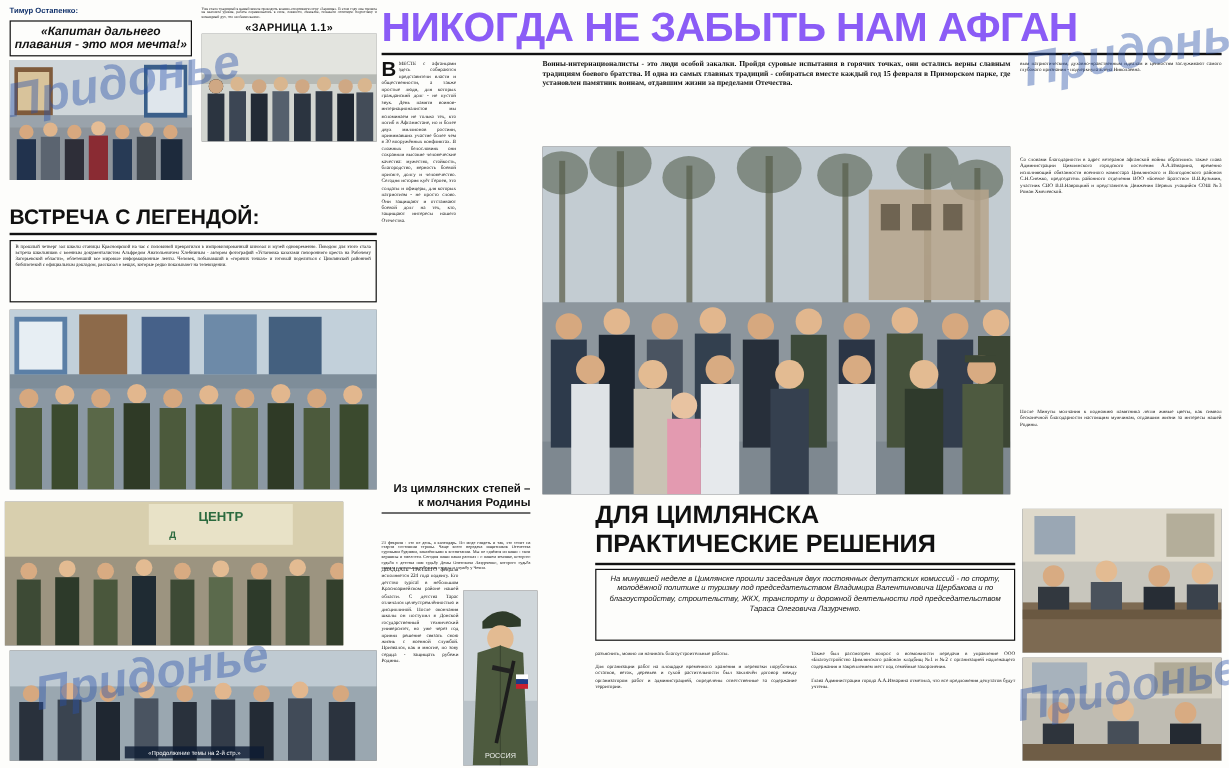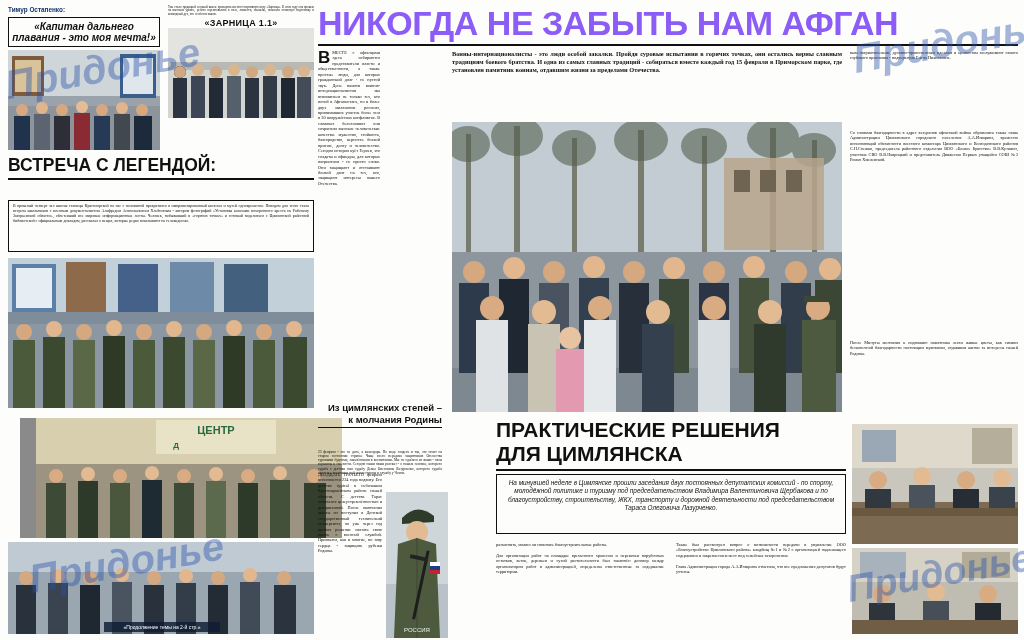--- a/index.html
+++ b/index.html
@@ -34,29 +34,29 @@
   .zarnitsa-title{margin-top:2px;text-align:center;font-family:"Liberation Sans",sans-serif;
     font-weight:bold;font-size:9px;letter-spacing:0.3px;}
 
   
   .photo{position:absolute;overflow:hidden;background:#8a8a8a;}
 
   
   #photo-students{left:8px;top:50px;width:152px;height:100px;}
   #photo-award{left:168px;top:28px;width:146px;height:90px;}
   #photo-cadets{left:8px;top:258px;width:306px;height:150px;}
-  #photo-hall{left:20px;top:418px;width:306px;height:120px;padding-left:16px;}
+  #photo-hall{left:4px;top:418px;width:282px;height:120px;}
   #photo-choir{left:8px;top:542px;width:306px;height:92px;}
   #photo-main{left:452px;top:122px;width:390px;height:290px;}
   #photo-soldier{left:386px;top:492px;width:62px;height:146px;}
   #photo-meeting{left:852px;top:424px;width:166px;height:120px;}
   #photo-meeting2{left:852px;top:548px;width:166px;height:86px;}
 
   
-  .hl-box{position:absolute;}
+  .hl-box{position:absolute;margin-top:16px;}
   .hl1{left:8px;top:155px;width:306px;}
   .hl1 .l1{font-family:"Liberation Sans",sans-serif;font-weight:bold;font-size:17.5px;line-height:20px;color:#111;}
   .hl1 .l2{font-family:"Liberation Sans",sans-serif;font-weight:bold;font-style:italic;font-size:17.5px;line-height:20px;color:#111;}
   .hl1 .rule{margin-top:3px;border-top:2px solid #111;}
 
   .lead-box{position:absolute;left:8px;top:200px;width:306px;height:52px;border:1px solid #111;
     box-sizing:border-box;padding:3px 4px;font-size:4px;line-height:1.22;text-align:justify;}
 
   .hl2{position:absolute;left:318px;top:402px;width:124px;}
   .hl2 .t{font-family:"Liberation Sans",sans-serif;font-weight:bold;font-size:9.5px;line-height:11.5px;text-align:right;color:#111;}
@@ -385,22 +385,22 @@
       <rect x="24" y="64" width="18" height="4" fill="#222" transform="rotate(12 33 66)"></rect>
 
       <rect x="44" y="70" width="10" height="4" fill="#ffffff"></rect>
       <rect x="44" y="74" width="10" height="4" fill="#1d3b86"></rect>
       <rect x="44" y="78" width="10" height="4" fill="#c8202e"></rect>
       <text x="31" y="140" font-family="Liberation Sans, sans-serif" font-size="6" fill="#ffffff" text-anchor="middle" opacity="0.9">РОССИЯ</text>
     </svg>
   </div>
 
   <div class="hl3">
+    <div class="t">ДЛЯ ЦИМЛЯНСКА</div>
     <div class="t">ПРАКТИЧЕСКИЕ РЕШЕНИЯ</div>
-    <div class="t">ДЛЯ ЦИМЛЯНСКА</div>
     <div class="rule"></div>
   </div>
   <div class="lead-box2">На минувшей неделе в Цимлянске прошли заседания двух постоянных депутатских комиссий - по спорту, молодёжной политике и туризму под председательством Владимира Валентиновича Щербакова и по благоустройству, строительству, ЖКХ, транспорту и дорожной деятельности под председательством Тараса Олеговича Лазурченко.</div>
 
   <div class="bodycol" id="col-g" style="white-space:pre-line;">разъяснить, можно ли начинать благоустроительные работы.
 
 Для организации работ на площадке временного хранения и перевозки порубочных остатков, веток, деревьев и сухой растительности был заключён договор между организатором работ и администрацией, определены ответственные за содержание территории.</div>
   <div class="bodycol" id="col-h" style="white-space:pre-line;">Также был рассмотрен вопрос о возможности передачи в управление ООО «Благоустройство Цимлянского района» кладбищ №1 и №2 с организацией надлежащего содержания и закреплением мест под семейные захоронения.
 
 Глава Администрации города А.А.Изварина отметила, что все предложения депутатов будут учтены.</div>

